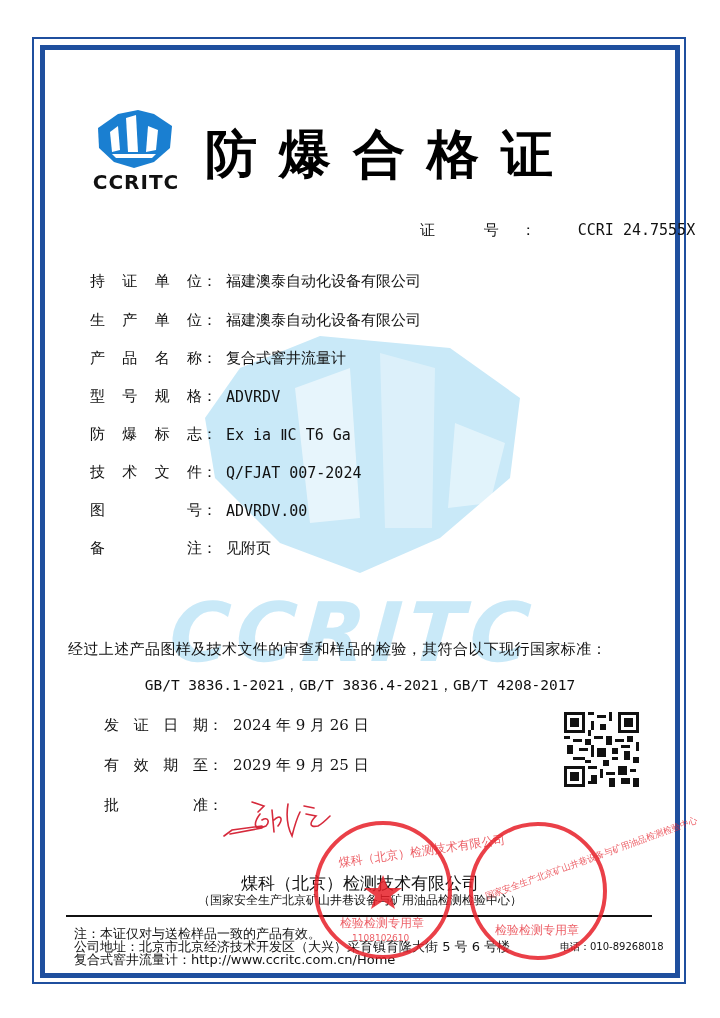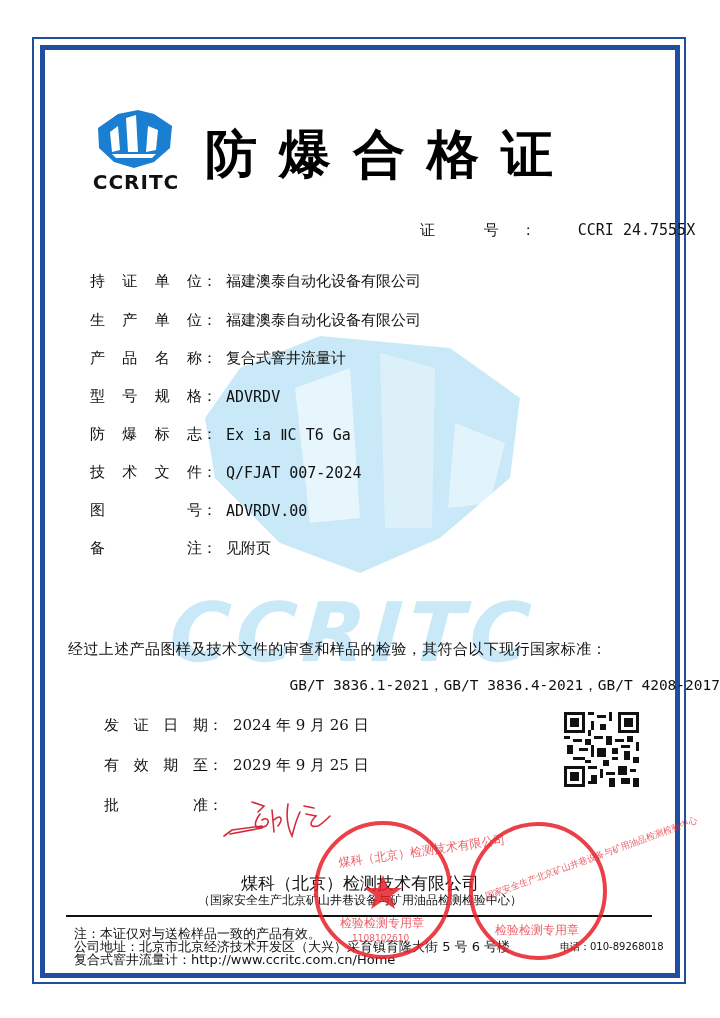--- a/index.html
+++ b/index.html
@@ -26,21 +26,21 @@
   .certno .val { font-family:"DejaVu Sans Mono", monospace; margin-left:20px; }
 
   .field { left:90px; font-size:15px; white-space:nowrap; display:flex; align-items:center; }
   .field .lbl { width:112px; letter-spacing:0; display:flex; justify-content:space-between; font-weight:500; }
   .field .lbl span { display:inline-block; }
   .field .colon { width:16px; }
   .field .val { margin-left:8px; }
   .field .val.mono { font-family:"DejaVu Sans Mono", monospace; }
 
   .statement { left:68px; top:640px; width:590px; font-size:15px; white-space:nowrap; letter-spacing:0.4px; }
-  .standards { left:0; width:720px; top:676px; text-align:right; font-family:"DejaVu Sans Mono", monospace; font-size:14.5px; }
+  .standards { left:0; width:720px; top:676px; text-align:center; font-family:"DejaVu Sans Mono", monospace; font-size:14.5px; }
 
   .datefield { left:104px; font-size:15px; white-space:nowrap; display:flex; }
   .datefield .lbl { width:104px; display:flex; justify-content:space-between; }
   .datefield .val { margin-left:26px; }
 
   .qr { left:564px; top:712px; width:75px; height:75px; }
 
   .org1 { left:0; width:720px; top:872px; text-align:center; font-family:"DejaVu Sans", sans-serif; font-size:17px; }
   .org2 { left:0; width:720px; top:892px; text-align:center; font-family:"DejaVu Sans", sans-serif; font-size:12px; }
   .sep { left:66px; top:915px; width:586px; height:2px; background:#111; }

